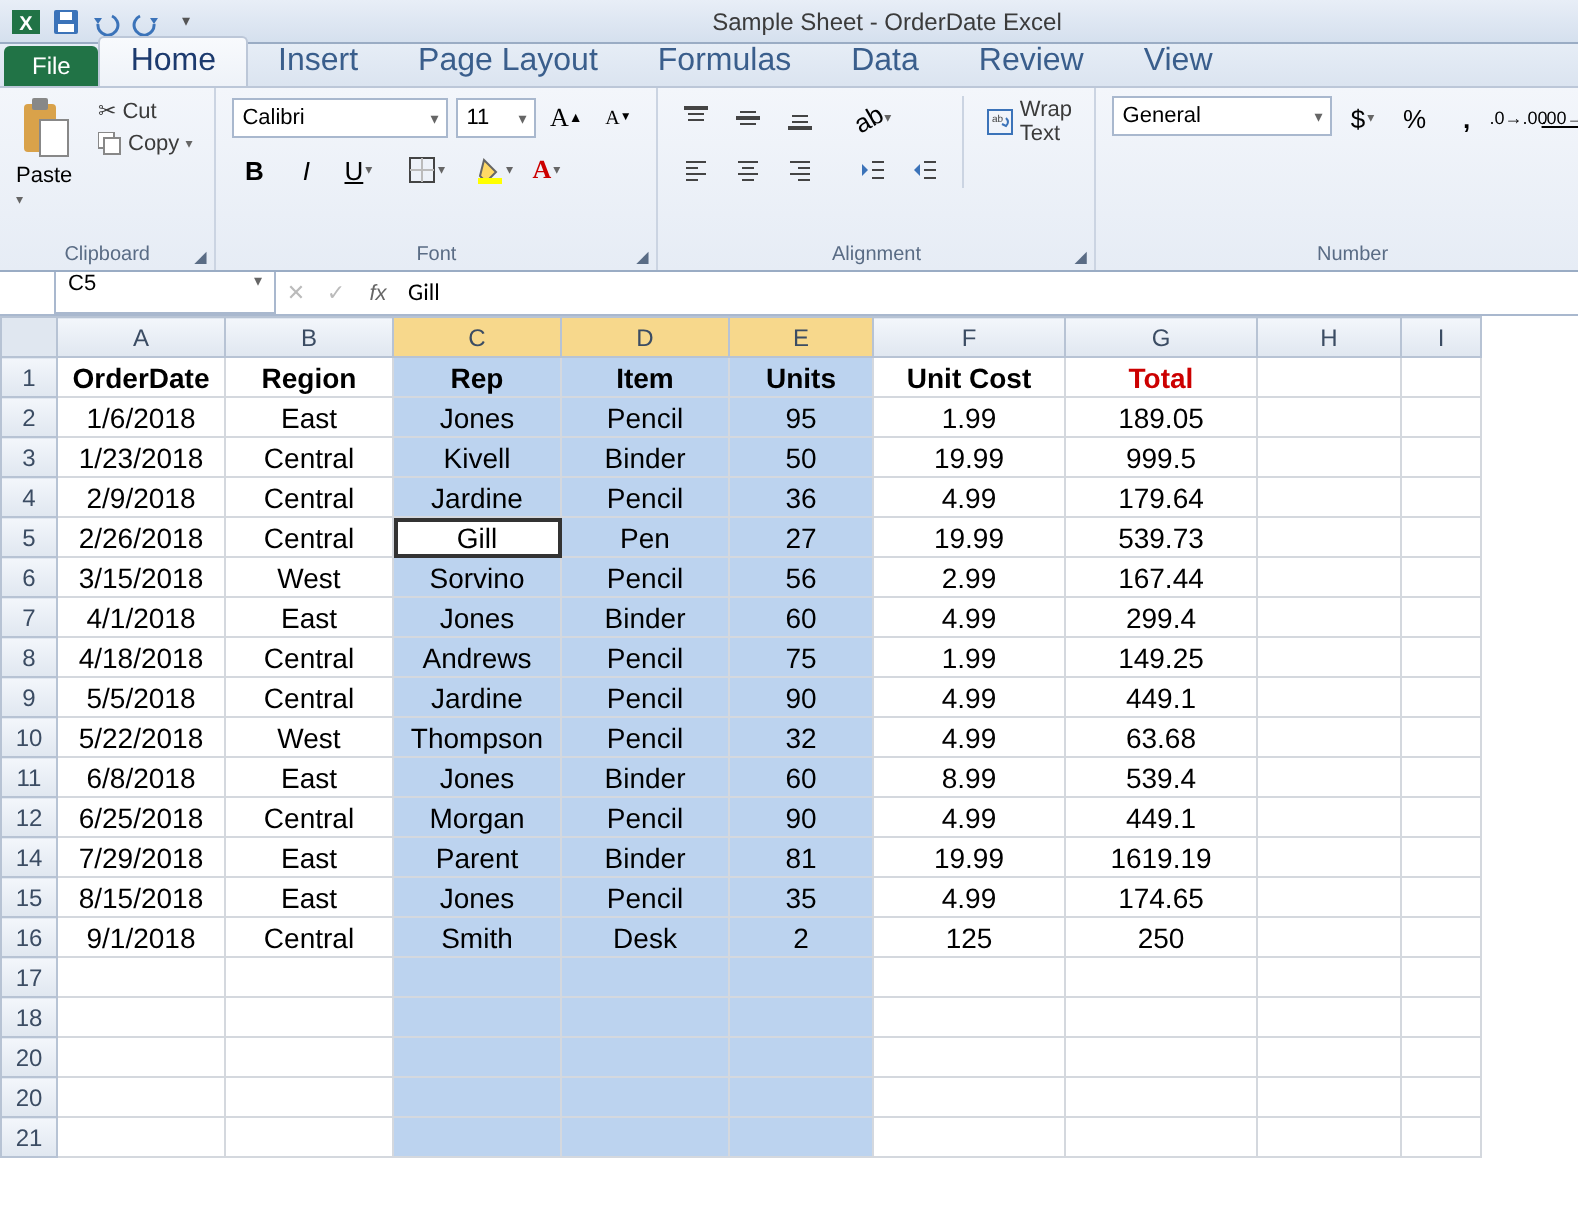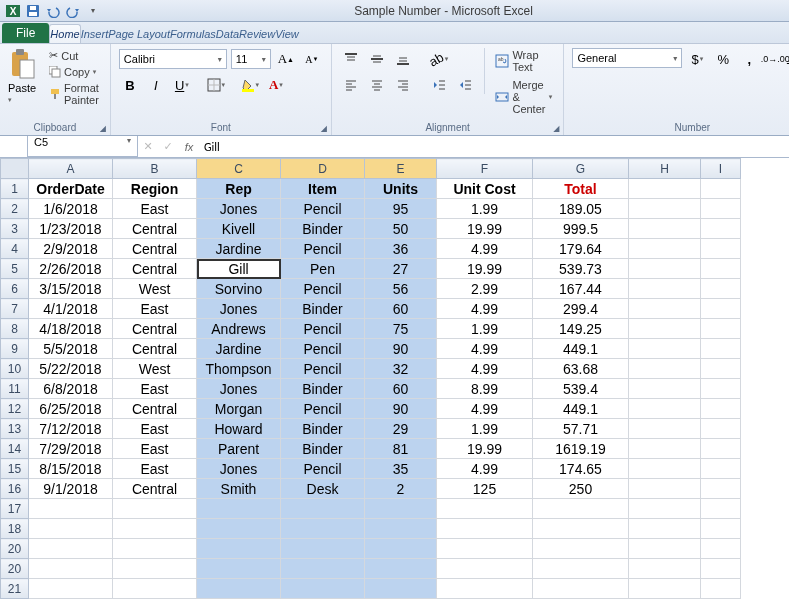--- a/index.html
+++ b/index.html
@@ -4,21 +4,21 @@
 <style>
 * { box-sizing: border-box; margin: 0; padding: 0; font-family: 'Segoe UI', Tahoma, sans-serif; }
 body { background: #fff; font-size: 11px; overflow: hidden; width: 789px; height: 608px; }
 .titlebar { height: 22px; background: linear-gradient(#e8eef7,#d5e0ee); display:flex; align-items:center; padding:0 4px; border-bottom:1px solid #9aacc4; }
 .titlebar .qat { display:flex; gap:2px; align-items:center; }
 .titlebar .qat .ic { width:18px; height:18px; display:flex; align-items:center; justify-content:center; }
 .titlebar .spacer { flex:1; }
 .titlebar .title { color:#3b3b3b; font-size:12px; }
 .tabbar { height:22px; background:linear-gradient(#e6edf6,#dbe4f0); display:flex; align-items:flex-end; padding-left:2px; border-bottom:1px solid #bcc7d8; }
 .tabbar .file { background:#217346; color:#fff; padding:3px 14px; font-size:12px; border-top-left-radius:3px; border-top-right-radius:3px; cursor:pointer; }
-.tabbar .tab { padding:3px 0; font-size:11px; color:#3a5e8c; cursor:pointer;font-style:italic; }
+.tabbar .tab { padding:3px 15px; font-size:16px; color:#3a5e8c; cursor:pointer; }
 .tabbar .tab.active { background:linear-gradient(#f8fafd,#eef2f8); border:1px solid #bcc7d8; border-bottom:none; border-top-left-radius:3px; border-top-right-radius:3px; color:#1c3a6e; }
 .ribbon { height:92px; background:linear-gradient(#f3f6fb,#e6ecf5); border-bottom:1px solid #9aacc4; display:flex; }
 .group { border-right:1px solid #cbd4e2; padding:4px 8px 2px 8px; display:flex; flex-direction:column; position:relative; }
 .group .label { font-size:10px; color:#5a6c85; text-align:center; padding-top:2px; }
 .group .body { flex:1; display:flex; align-items:flex-start; gap:6px; }
 .dlauncher { position:absolute; bottom:2px; right:2px; width:10px; height:10px; color:#5a6c85; font-size:8px; display:flex; align-items:center; justify-content:center; cursor:pointer; }
 .btncol { display:flex; flex-direction:column; gap:2px; }
 .btnrow { display:flex; align-items:center; gap:4px; }
 .smallbtn { padding:1px 3px; font-size:11px; color:#3b3b3b; display:flex; align-items:center; gap:3px; cursor:pointer; }
 .bigbtn { display:flex; flex-direction:column; align-items:flex-start; gap:2px; cursor:pointer; }
@@ -75,21 +75,21 @@
       </span>
     <span class="ic">
         <svg width="14" height="14">
           <path d="M4 4 A5 5 0 1 0 11 8" stroke="#3b73b9" fill="none" stroke-width="1.5"></path>
           <path d="M11 8 l2 -3 l-4 0 z" fill="#3b73b9"></path>
         </svg>
       </span>
     <span class="ic" style="font-size:8px;color:#555;">▾</span>
   </div>
   <div class="spacer"></div>
-  <div class="title">Sample Number  -  Microsoft Excel</div>
+  <div class="title">Sample Sheet  -  OrderDate Excel</div>
   <div class="spacer"></div>
 </div>
 
 <div class="tabbar">
   <div class="file">File</div>
   <div class="tab active">Home</div>
   <div class="tab">Insert</div>
   <div class="tab">Page Layout</div>
   <div class="tab">Formulas</div>
   <div class="tab">Data</div>
@@ -119,29 +119,20 @@
         <div class="smallbtn">
             <span>
               <svg width="12" height="12">
                 <rect x="0" y="0" width="8" height="8" fill="#fff" stroke="#888"></rect>
                 <rect x="3" y="3" width="8" height="8" fill="#fff" stroke="#888"></rect>
               </svg>
             </span>
             <span>Copy</span>
             <span style="font-size:7px;color:#666;">▾</span>
           </div>
-        <div class="smallbtn">
-            <span>
-              <svg width="12" height="12">
-                <rect x="2" y="1" width="8" height="5" fill="#f0c050"></rect>
-                <rect x="5" y="6" width="2" height="5" fill="#888"></rect>
-              </svg>
-            </span>
-            <span>Format Painter</span>
-          </div>
       </div>
     </div>
     <div class="label">Clipboard</div>
     <div class="dlauncher">◢</div>
   </div>
 
   <div class="group">
     <div class="body" style="flex-direction:column; gap:4px;">
       <div class="btnrow">
         <div class="combo" style="width:108px;">
@@ -274,30 +265,20 @@
       <div class="btncol" style="gap:4px;">
         <div class="smallbtn">
             <span>
               <svg width="14" height="14">
                 <rect x="1" y="1" width="12" height="12" fill="none" stroke="#3b73b9"></rect>
                 <text x="3" y="7" font-size="5" fill="#444">ab</text>
                 <path d="M10 5 q2 2 0 4 l-2 -1" fill="none" stroke="#3b73b9"></path>
               </svg>
             </span>
             <span>Wrap Text</span>
-          </div>
-        <div class="smallbtn">
-            <span>
-              <svg width="14" height="14">
-                <rect x="1" y="3" width="12" height="8" fill="none" stroke="#3b73b9"></rect>
-                <path d="M4 7 l-2 -2 v4 z M10 7 l2 -2 v4 z" fill="#3b73b9"></path>
-              </svg>
-            </span>
-            <span>Merge &amp; Center</span>
-            <span style="font-size:7px;color:#666;">▾</span>
           </div>
       </div>
     </div>
     <div class="label">Alignment</div>
     <div class="dlauncher">◢</div>
   </div>
 
   <div class="group">
     <div class="body" style="gap:4px;">
       <div class="combo" style="width:110px;">
@@ -500,32 +481,20 @@
           <td class="">Central</td>
           <td class=" sel">Morgan</td>
           <td class=" sel">Pencil</td>
           <td class=" sel">90</td>
           <td class="">4.99</td>
           <td class="">449.1</td>
           <td class=""></td>
           <td class=""></td>
         </tr>
         <tr>
-          <th class="rowh">13</th>
-          <td class="">7/12/2018</td>
-          <td class="">East</td>
-          <td class=" sel">Howard</td>
-          <td class=" sel">Binder</td>
-          <td class=" sel">29</td>
-          <td class="">1.99</td>
-          <td class="">57.71</td>
-          <td class=""></td>
-          <td class=""></td>
-        </tr>
-        <tr>
           <th class="rowh">14</th>
           <td class="">7/29/2018</td>
           <td class="">East</td>
           <td class=" sel">Parent</td>
           <td class=" sel">Binder</td>
           <td class=" sel">81</td>
           <td class="">19.99</td>
           <td class="">1619.19</td>
           <td class=""></td>
           <td class=""></td>

